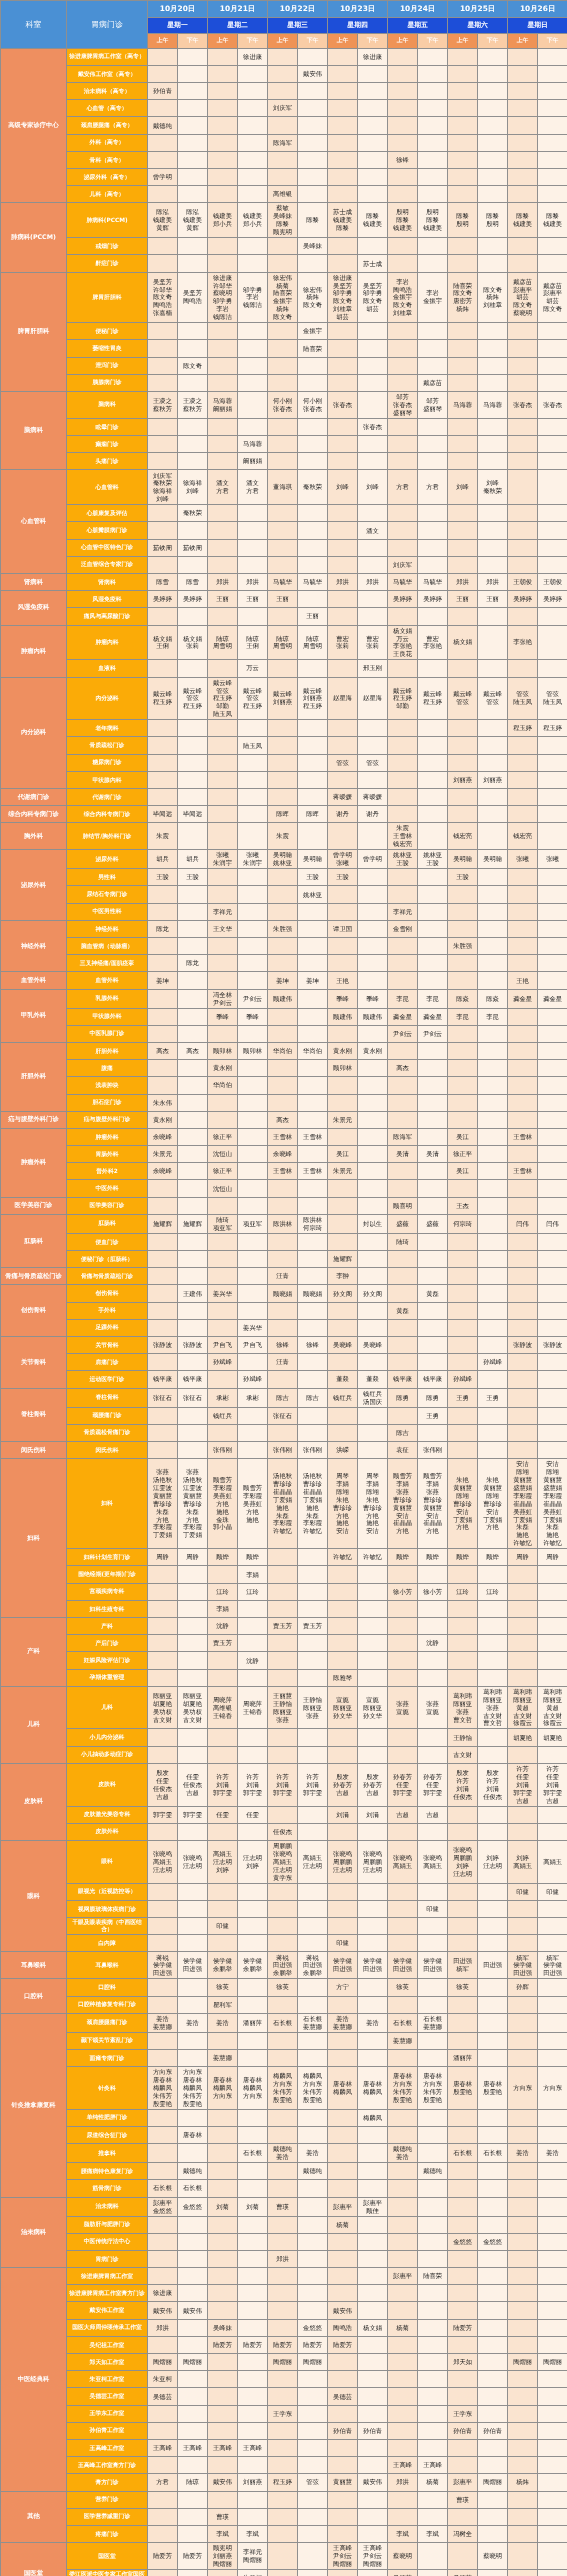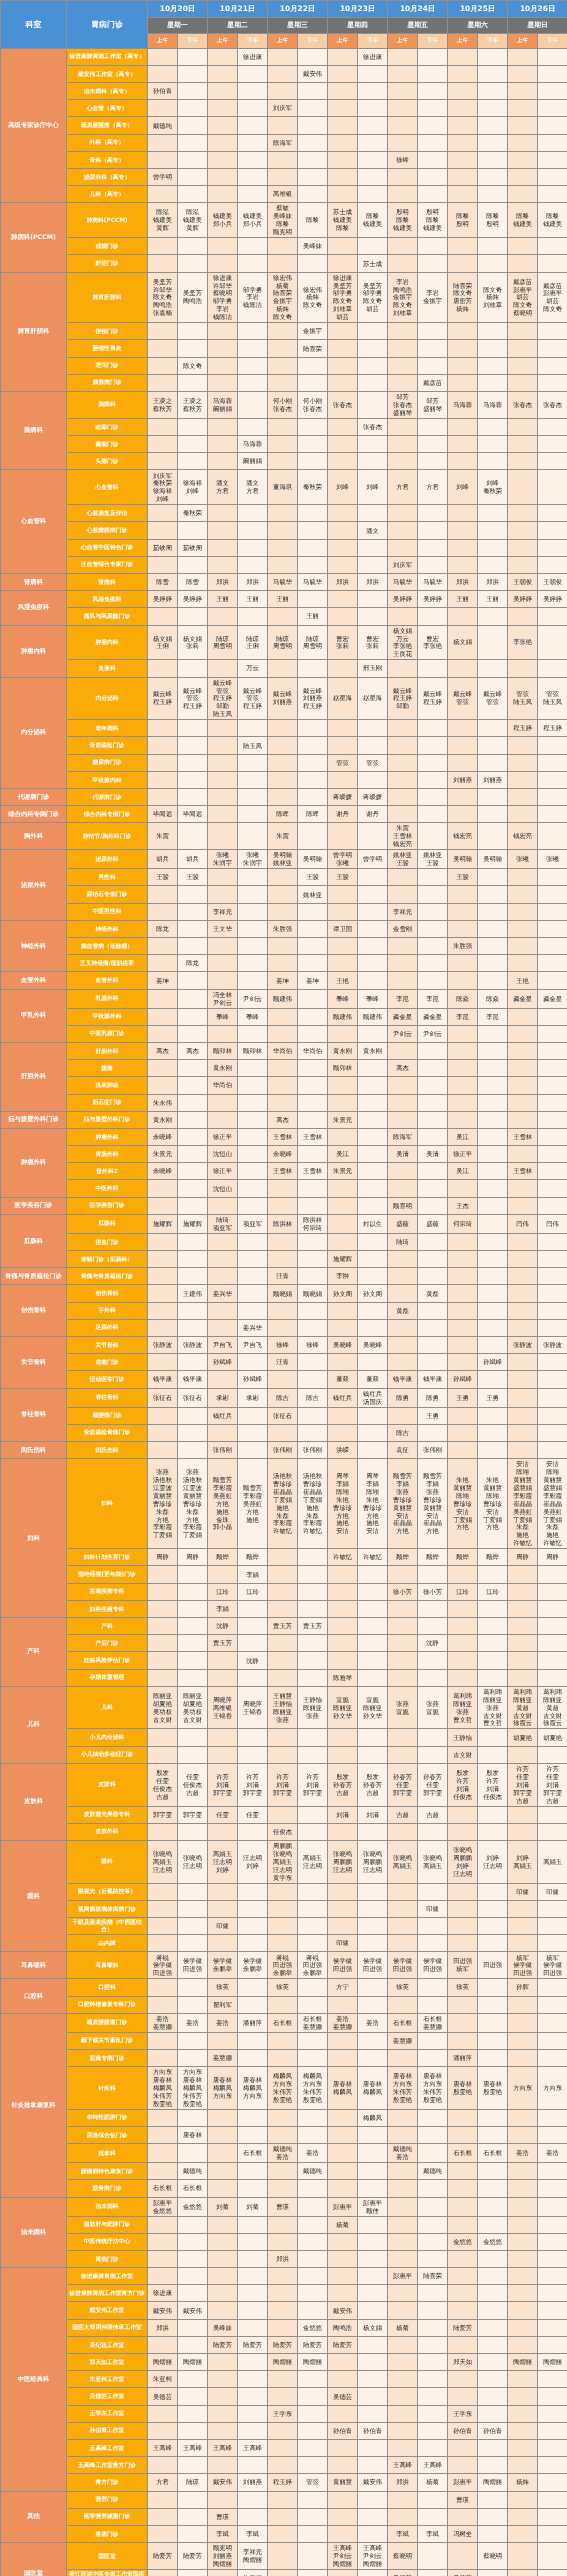--- a/index.html
+++ b/index.html
@@ -1,21 +1,21 @@
 <!DOCTYPE html>
 <html style="font-size:8.4px"><head>
 <meta charset="utf-8">
 <style>
   html,body{margin:0;padding:0;background:#ffffff;font-family:"DejaVu Sans","Liberation Sans",sans-serif;}
   .wrap{width:567px;margin:0 auto;}
   table.sched{width:567px;border-collapse:collapse;table-layout:fixed;border:1.1px solid #4f4f4f;}
   table.sched td,table.sched th{border:0.5px solid #8f8f8f;vertical-align:middle;text-align:center;word-break:break-all;}
-  th.corner{background:#4a90d4;color:#fff;font-size:7.9px;font-weight:bold;margin-top:41px;}
+  th.corner{background:#4a90d4;color:#fff;font-size:7.9px;font-weight:normal;margin-top:41px;}
   th.date{background:#4a90d4;color:#fff;font-size:7.4px;font-weight:bold;height:13.7px;}
-  th.weekday{background:#737373;color:#fff;font-size:6.8px;font-weight:bold;height:13px;}
+  th.weekday{background:#1d4ed8;color:#fff;font-size:6.8px;font-weight:bold;height:13px;}
   th.am{background:#ef9356;color:#fff;font-size:5.8px;font-weight:bold;height:12px;}
   th.pm{background:#f9cda6;color:#fff;font-size:5.8px;font-weight:bold;height:12px;}
   td.group{background:#ee8f60;color:#fff;font-size:6.3px;font-weight:bold;padding:1.1px;}
   td.rowlabel{background:#fbab07;color:#fff;font-size:5.8px;font-weight:bold;padding:1.1px 1.6px;line-height:6.8px;}
   td.cell{font-size:6.3px;color:#222;line-height:7.9px;padding:1.1px 0;white-space:pre-line;height:14px;}
   td.cam{background:#fae4d0;}
   td.cpm{background:#fdf2e7;}
   tr.gstart td{border-top:1.1px solid #4f4f4f;}
 </style>
 </head>

